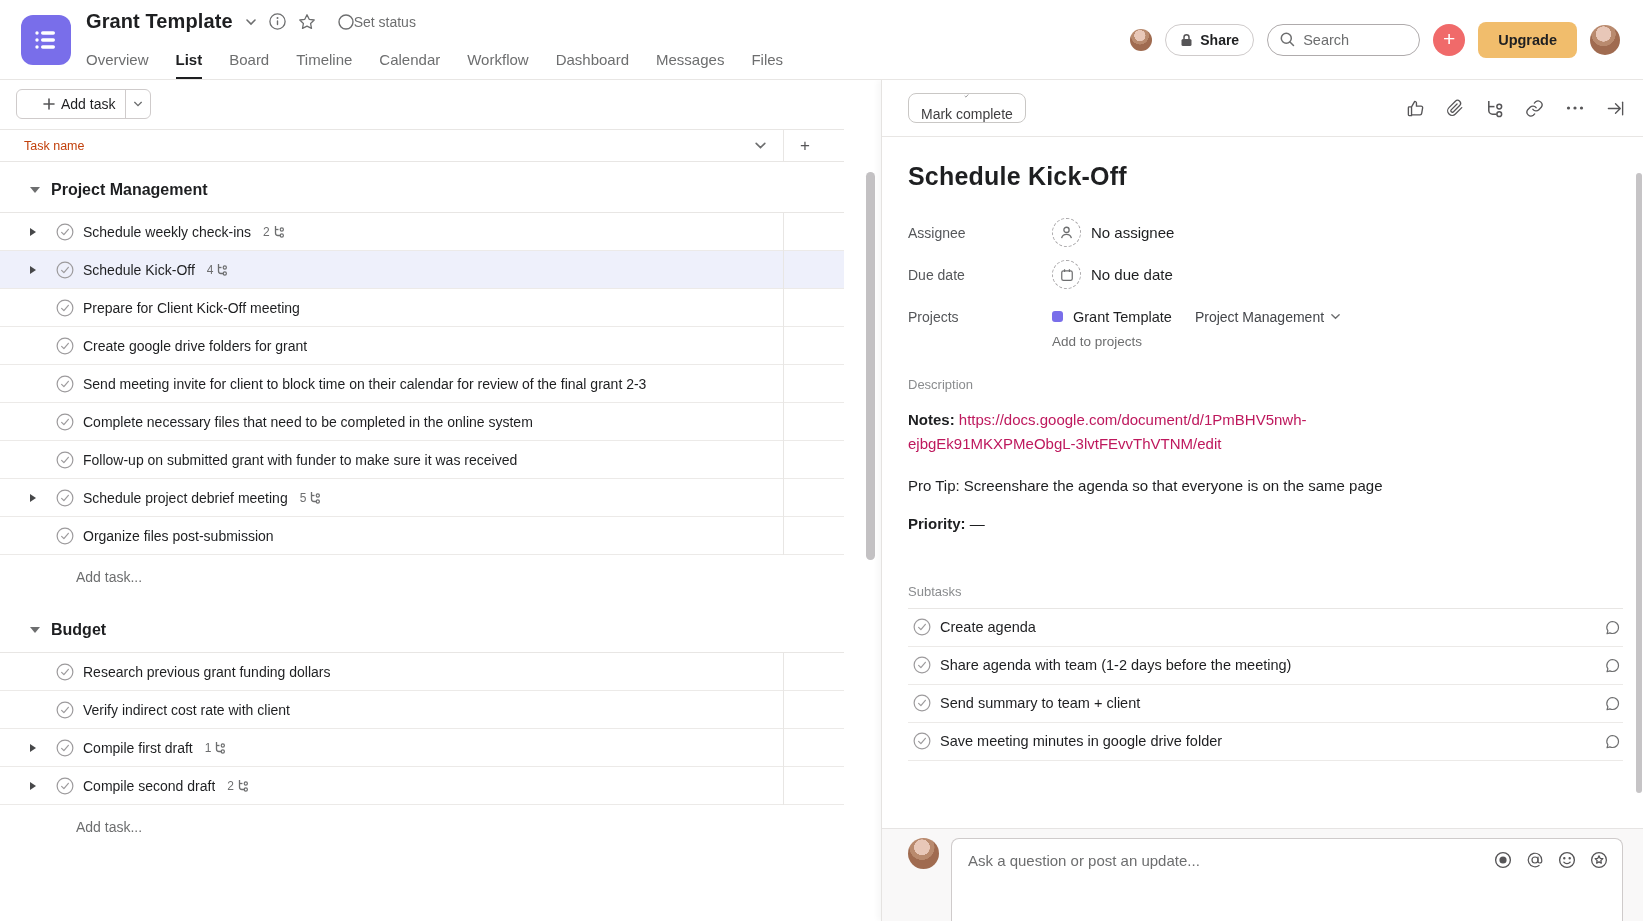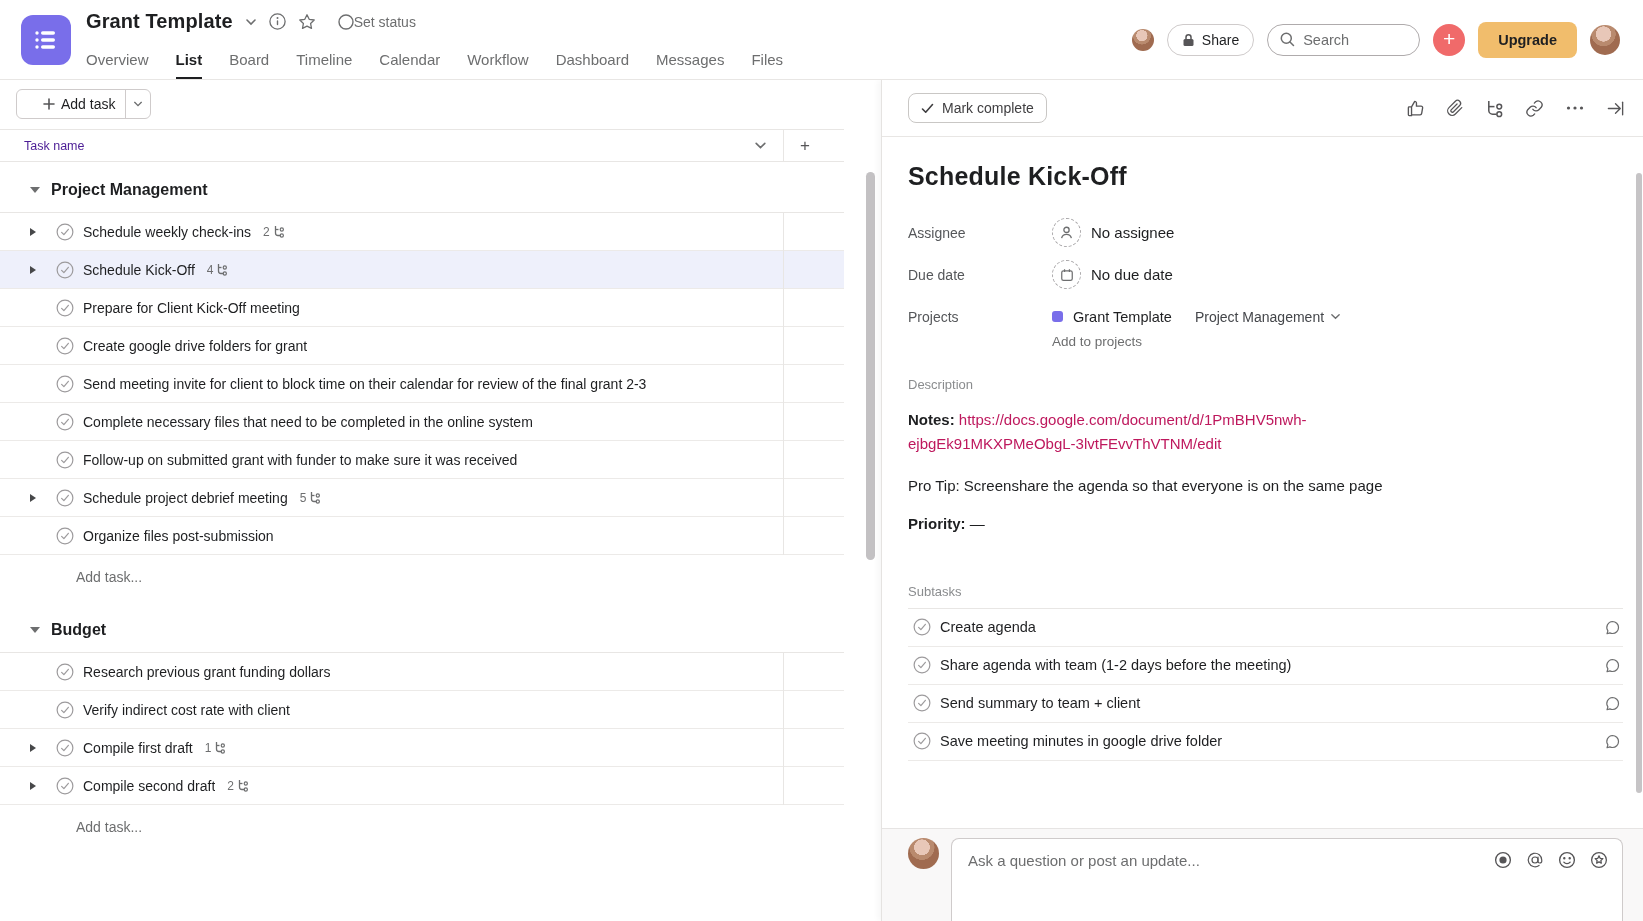--- a/index.html
+++ b/index.html
@@ -20,21 +20,21 @@
   .tabs { display:flex; gap:27px; margin-bottom:0; }
   .tab { font-size:15px; color:#6d6e6f; padding-bottom:9px; cursor:pointer; }
   .tab.active { color:#1e1f21; font-weight:600; border-bottom:2px solid #1e1f21; }
   .top-actions { margin-left:auto; display:flex; align-items:center; gap:13px; padding-right:23px; }
   .avatar { border-radius:50%;
     background: radial-gradient(circle at 45% 30%, #e8c7b8 0 28%, #b98a6e 29% 45%, #a06b50 46% 100%);
     background-color:#b98a6e; flex:0 0 auto; cursor:pointer; }
   .avatar.sm { width:22px; height:22px; }
   .avatar.md { width:30px; height:30px; }
   .btn-share { display:flex; align-items:center; gap:7px; height:32px; padding:0 14px;
-    border:1px solid #cfcbcb; border-radius:16px; font-size:14px; font-weight:400; color:#1e1f21;
+    border:1px solid #cfcbcb; border-radius:16px; font-size:14px; font-weight:700; color:#1e1f21;
     background:#fff; cursor:pointer; }
   .search-pill { display:flex; align-items:center; gap:8px; width:153px; height:32px;
     border:1px solid #afabac; border-radius:16px; padding:0 12px; color:#6d6e6f; background:#fff; }
   .search-pill input { border:none; outline:none; width:100px; font-size:14.5px;
     font-family:"Liberation Sans",sans-serif; color:#1e1f21; background:transparent; }
   .search-pill input::placeholder { color:#6d6e6f; }
   .plus-fab { width:32px; height:32px; border-radius:50%; background:#f06a6a; color:#fff;
     display:flex; align-items:center; justify-content:center; font-size:21px; font-weight:400;
     cursor:pointer; line-height:1; padding-bottom:2px; }
   .btn-upgrade { height:36px; padding:0 20px; background:#f1bd6c; border:none; border-radius:8px;
@@ -47,21 +47,21 @@
   .left-pane { width:881px; flex:0 0 881px; position:relative; background:#fff; overflow:hidden; }
   .toolbar-left { padding:9px 16px 10px; }
   .btn-addtask { display:inline-flex; align-items:stretch; border:1px solid #cfcbcb; border-radius:6px;
     overflow:hidden; background:#fff; cursor:pointer; height:30px;padding-left:16px; }
   .btn-addtask .main-part { display:flex; align-items:center; gap:6px; padding:0 10px;
     font-size:14px; color:#1e1f21; }
   .btn-addtask .chev-part { display:flex; align-items:center; padding:0 7px;
     border-left:1px solid #cfcbcb; color:#6d6e6f; }
   .colhead { height:33px; border-top:1px solid #e8e6e4; border-bottom:1px solid #e8e6e4;
     display:flex; align-items:center; position:relative; margin-right:37px; }
-  .colhead .col-label { font-size:12.5px; color:#4c1d95; padding-left:24px; }
+  .colhead .col-label { font-size:12.5px; color:#c2410c; padding-left:24px; }
   .colhead .col-chev { position:absolute; left:754px; color:#6d6e6f; display:flex; cursor:pointer; }
   .colhead .col-add { position:absolute; left:800px; color:#565557; font-size:17px; cursor:pointer; }
   .colhead::after, .task-row::after { content:""; position:absolute; left:783px; top:0; bottom:-1px;
     border-left:1px solid #e8e6e4; }
   .section-head { display:flex; align-items:center; gap:11px; padding:19px 0 13px 30px; cursor:pointer; }
   .section-head .sec-name { font-size:16px; font-weight:600; }
   .tri-down { width:0; height:0; border-left:5px solid transparent; border-right:5px solid transparent;
     border-top:6px solid #6d6e6f; }
   .rows { border-top:1px solid #e8e6e4; margin-right:37px; }
   .task-row { height:38px; display:flex; align-items:center; border-bottom:1px solid #eceae8;
@@ -76,21 +76,21 @@
   .vscroll-l { position:absolute; left:866px; top:92px; width:9px; height:388px;
     background:#c3c1c3; border-radius:5px; cursor:pointer; }
 
   
   .right-pane { flex:1; position:relative; background:#fff; border-left:1px solid #e5e3e1;
     box-shadow:-3px 0 6px rgba(0,0,0,.04); display:flex; flex-direction:column; min-width:0; }
   .detail-toolbar { height:57px; flex:0 0 57px; display:flex; align-items:center;
     padding:0 18px 0 26px; border-bottom:1px solid #e8e6e4; }
   .btn-complete { display:flex; align-items:center; gap:8px; height:30px; padding:0 12px;
     border:1px solid #c9c7c5; border-radius:8px; background:#fff; font-size:14px; color:#3f3e40;
-    cursor:pointer; font-family:"Liberation Sans",sans-serif; }
+    cursor:pointer; font-family:"Liberation Sans",sans-serif;flex-direction:column; }
   .icon-row { margin-left:auto; display:flex; align-items:center; gap:21px; color:#565557; }
   .icon-btn { display:flex; align-items:center; cursor:pointer; }
   .detail-body { flex:1; overflow:hidden; padding:0 20px 0 26px; position:relative; }
   .detail-title { font-size:25px; font-weight:600; margin-top:25px; letter-spacing:.2px; }
   .fields { margin-top:26px; }
   .field { display:flex; align-items:center; margin-bottom:11px; min-height:31px; }
   .field-label { width:144px; flex:0 0 144px; font-size:14px; color:#55575a; }
   .field-value { display:flex; align-items:center; gap:10px; font-size:15px; color:#1e1f21; }
   .dashed-circ { width:29px; height:29px; border:1px dashed #a8a6a8; border-radius:50%;
     display:flex; align-items:center; justify-content:center; color:#6d6e6f; cursor:pointer; }

